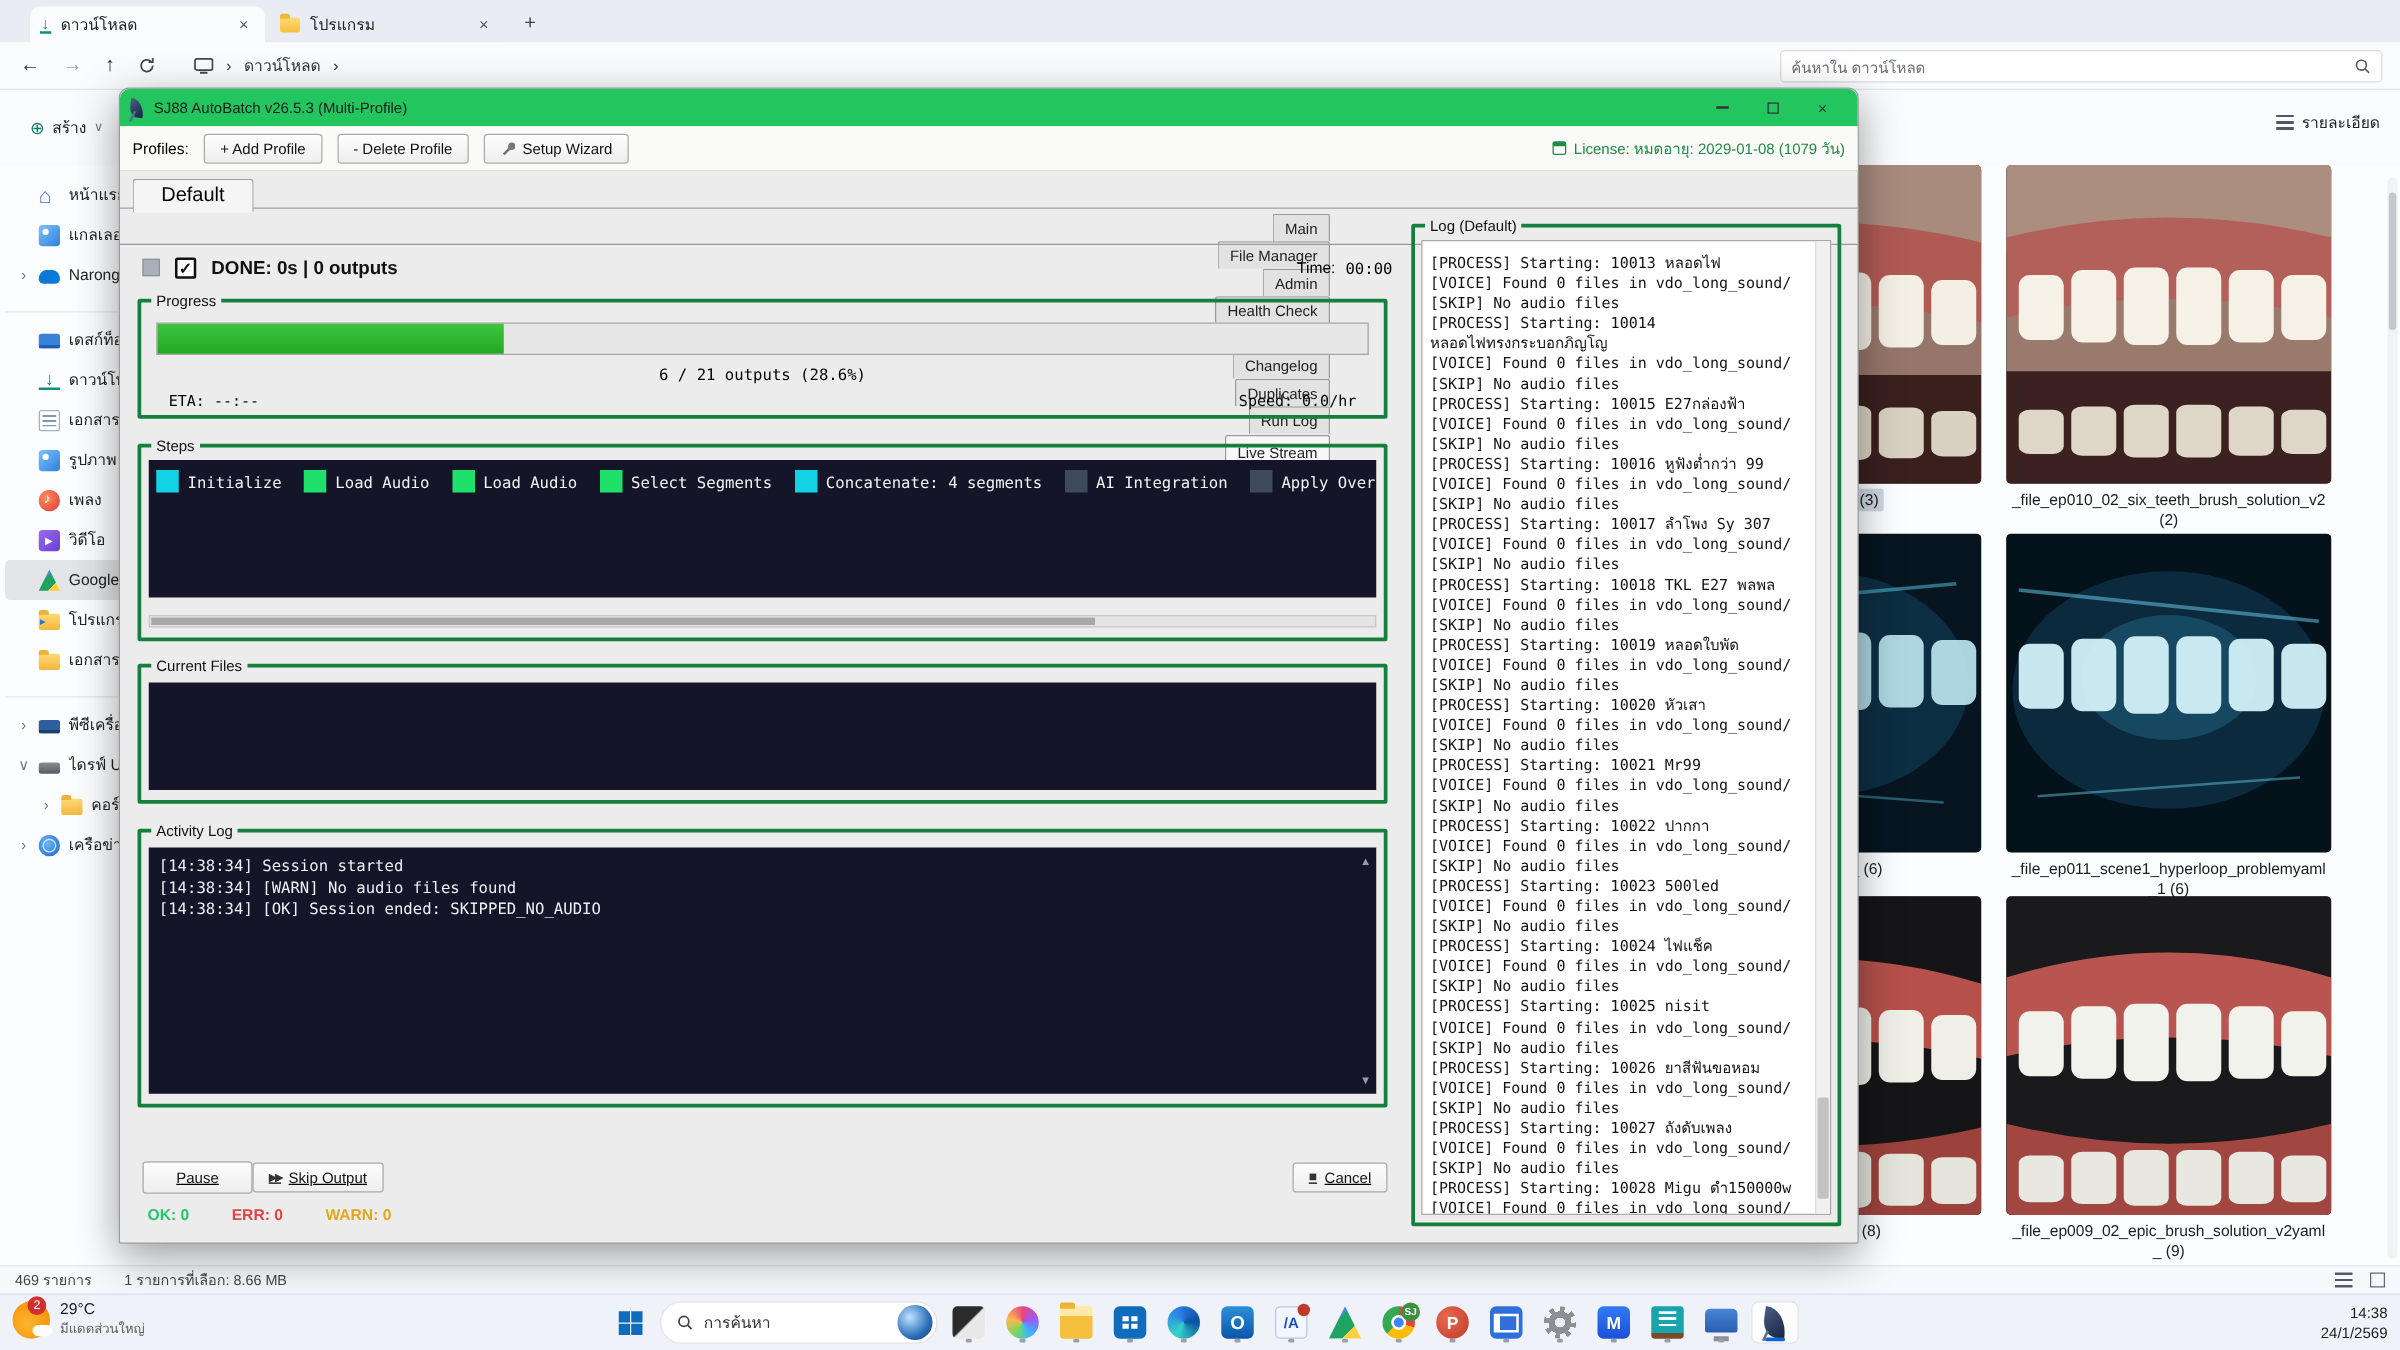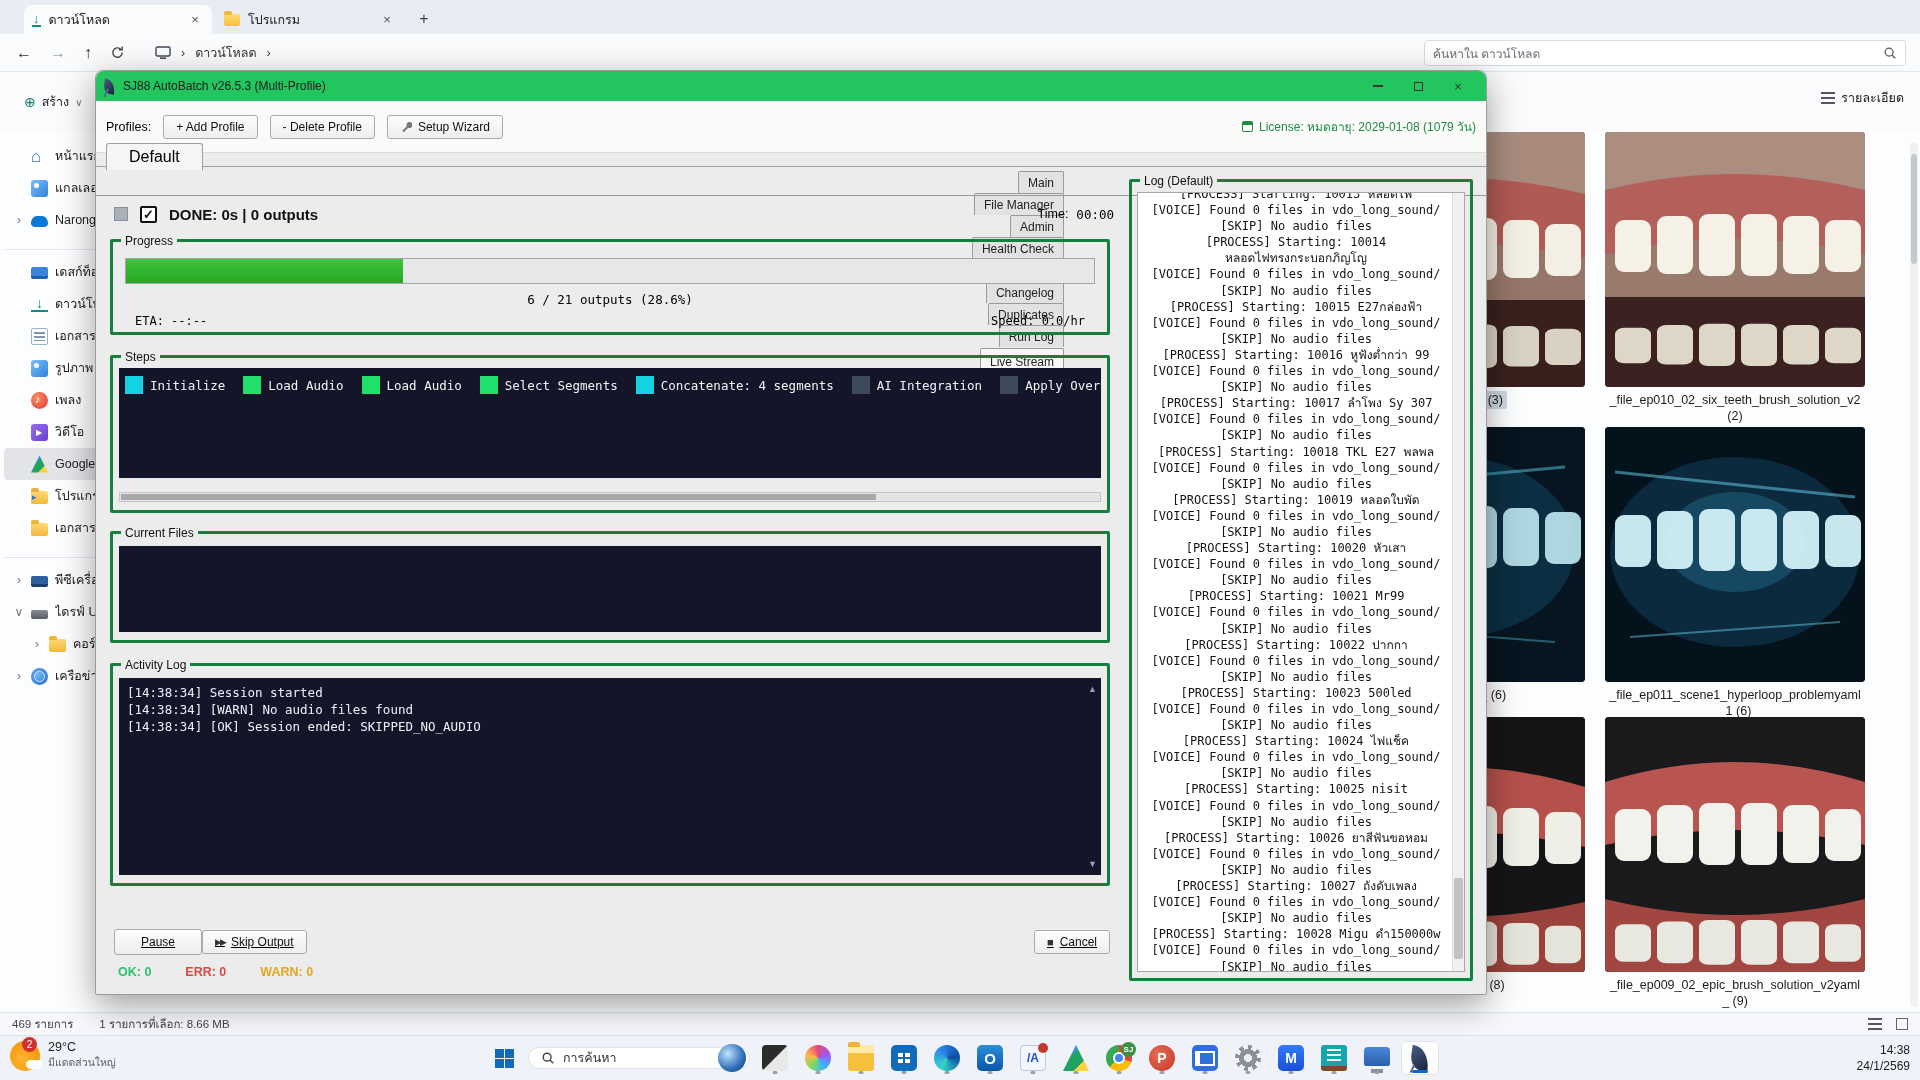--- a/index.html
+++ b/index.html
@@ -97,21 +97,21 @@
 
   
   .app { position:absolute; left:95px; top:70px; width:1392px; height:925px; background:#ececec;
     border:1px solid #9b9b9b; border-radius:8px 8px 2px 2px; box-shadow:0 10px 34px rgba(0,0,0,.38); }
   .a-title { position:absolute; left:0; top:0; right:0; height:30px; background:#22c55e;
     border-radius:8px 8px 0 0; display:flex; align-items:center; padding:0 8px; gap:8px; font-size:12px; color:#1c1c1c; }
   .a-winbtns { margin-left:auto; display:flex; }
   .a-winbtn { width:40px; height:28px; display:flex; align-items:center; justify-content:center; color:#333; font-size:13px; }
   .a-winbtn .minbar { width:10px; height:1.5px; background:#333; }
   .a-winbtn .maxbox { width:9px; height:9px; border:1.2px solid #333; }
-  .a-toolbar { position:absolute; left:0; top:30px; right:0; height:52px; background:#fafaf8;
+  .a-toolbar { position:absolute; left:0; top:30px; right:0; height:36px; background:#fafaf8;
     border-bottom:1px solid #dcdcd4; display:flex; align-items:center; gap:12px; padding:0 10px; font-size:12.5px; }
   .btn { background:linear-gradient(#fdfdfd,#eeeeee); border:1px solid #aaaaaa; border-radius:3px;
     padding:4px 12px; font-size:12px; color:#111; display:inline-flex; align-items:center; gap:6px; }
   .a-license { margin-left:auto; color:#1e8a44; font-size:12px; display:flex; align-items:center; gap:6px; }
   .cal-ic { width:11px; height:11px; border:1.5px solid #1e8a44; border-top-width:4px; border-radius:2px; }
 
   .a-profiletab { position:absolute; left:10px; top:72px; padding:4px 22px; background:#f5f5f5;
     border:1px solid #a0a0a0; border-bottom:none; border-radius:3px 3px 0 0; font-size:16px; z-index:2; }
   .a-profline { position:absolute; left:0; top:95px; right:0; height:1px; background:#a0a0a0; }
 
@@ -164,41 +164,41 @@
 
   .a-actions { position:absolute; left:18px; top:856px; width:996px; height:30px; display:flex; gap:0; align-items:center;text-decoration:underline; }
   .a-actions .cancel { margin-left:auto; }
   .mini-ic { font-size:9px; color:#333; letter-spacing:-2px; }
   .mini-sq { font-size:11px; color:#333; }
   .a-counters { position:absolute; left:22px; top:894px; display:flex; gap:34px; font-size:12.5px; font-weight:bold;justify-content:center; }
   .c-ok { color:#27c46b; } .c-err { color:#e04545; } .c-warn { color:#e3a61c; }
 
   .g-log { left:1033px; top:108px; width:344px; height:802px; }
   .log-box { position:absolute; left:5px; top:10px; right:5px; bottom:6px; background:#fff;
-    border:1px solid #a9a9a9; overflow:hidden; padding:0 16px 0 6px;text-align:center; }
+    border:1px solid #a9a9a9; overflow:hidden; padding:16px 16px 0 6px; }
   .log-line { font-family:"DejaVu Sans Mono", monospace; font-size:12px; line-height:16.1px;
     color:#131313; white-space:nowrap; }
   .log-line:first-child { margin-top:-7px; }
   .log-scroll { position:absolute; right:6px; top:11px; width:12px; bottom:7px; background:#f0f0f0; border-left:1px solid #ddd; }
   .log-scroll .thumb { position:absolute; left:1px; width:9px; top:88%; height:10.5%; background:#c2c2c2; border-radius:2px; }
 
   
   .taskbar { position:absolute; left:0; top:1035px; width:1920px; height:45px; background:#eff3f9; border-top:1px solid #dfe3e9; }
   .weather { position:absolute; left:10px; top:4px; display:flex; gap:8px; align-items:center; }
   .w-ic { width:30px; height:30px; position:relative; background:radial-gradient(circle at 40% 60%, #ffb52e, #f08a00); border-radius:50%; }
   .w-ic::after { content:""; position:absolute; right:-2px; bottom:2px; width:16px; height:9px; background:#fdfdfd; border-radius:6px; }
   .w-badge { position:absolute; top:-4px; left:12px; min-width:15px; height:15px; background:#d03030; color:#fff;
     font-size:10px; border-radius:8px; text-align:center; line-height:15px; padding:0 2px; }
   .w-temp { font-size:12.5px; color:#1c1c1c; }
   .w-desc { font-size:10.5px; color:#5a5f66; }
   .tb-center { position:absolute; left:486px; top:5px; display:flex; align-items:center; gap:6px; }
   .start-ic { width:36px; height:34px; display:flex; align-items:center; justify-content:center; border-radius:6px; }
   .start-grid { width:19px; height:19px; display:grid; grid-template-columns:9px 9px; grid-template-rows:9px 9px; gap:1px; }
   .start-grid i { background:#0f6cbd; }
-  .tb-search { width:222px; height:22px; background:#fff; border:1px solid #e0e3e9; border-radius:17px;
+  .tb-search { width:222px; height:34px; background:#fff; border:1px solid #e0e3e9; border-radius:17px;
     display:flex; align-items:center; gap:8px; padding:0 3px 0 12px; font-size:12.5px; color:#333; }
   .tb-search .pic { margin-left:auto; width:28px; height:28px; border-radius:50%;
     background:radial-gradient(circle at 35% 35%, #bfe3ff, #2d6fb8 60%, #123c6e); }
   .tb-icons { display:flex; gap:5px; align-items:center; }
   .tb-icon { width:38px; height:34px; border-radius:6px; position:relative; display:flex; align-items:center; justify-content:center; }
   .tb-icon.active { background:#fdfdfd; border:1px solid #e1e4ea; }
   .tb-dot { position:absolute; bottom:1px; left:50%; transform:translateX(-50%); width:5px; height:3px; border-radius:2px; background:#9aa0a8; }
   .tb-icon.active .tb-dot { width:16px; background:#0b66d0; }
   .tb-glyph { position:relative; width:26px; height:26px; display:flex; align-items:center; justify-content:center;
     font-size:14px; font-weight:bold; color:#fff; }

